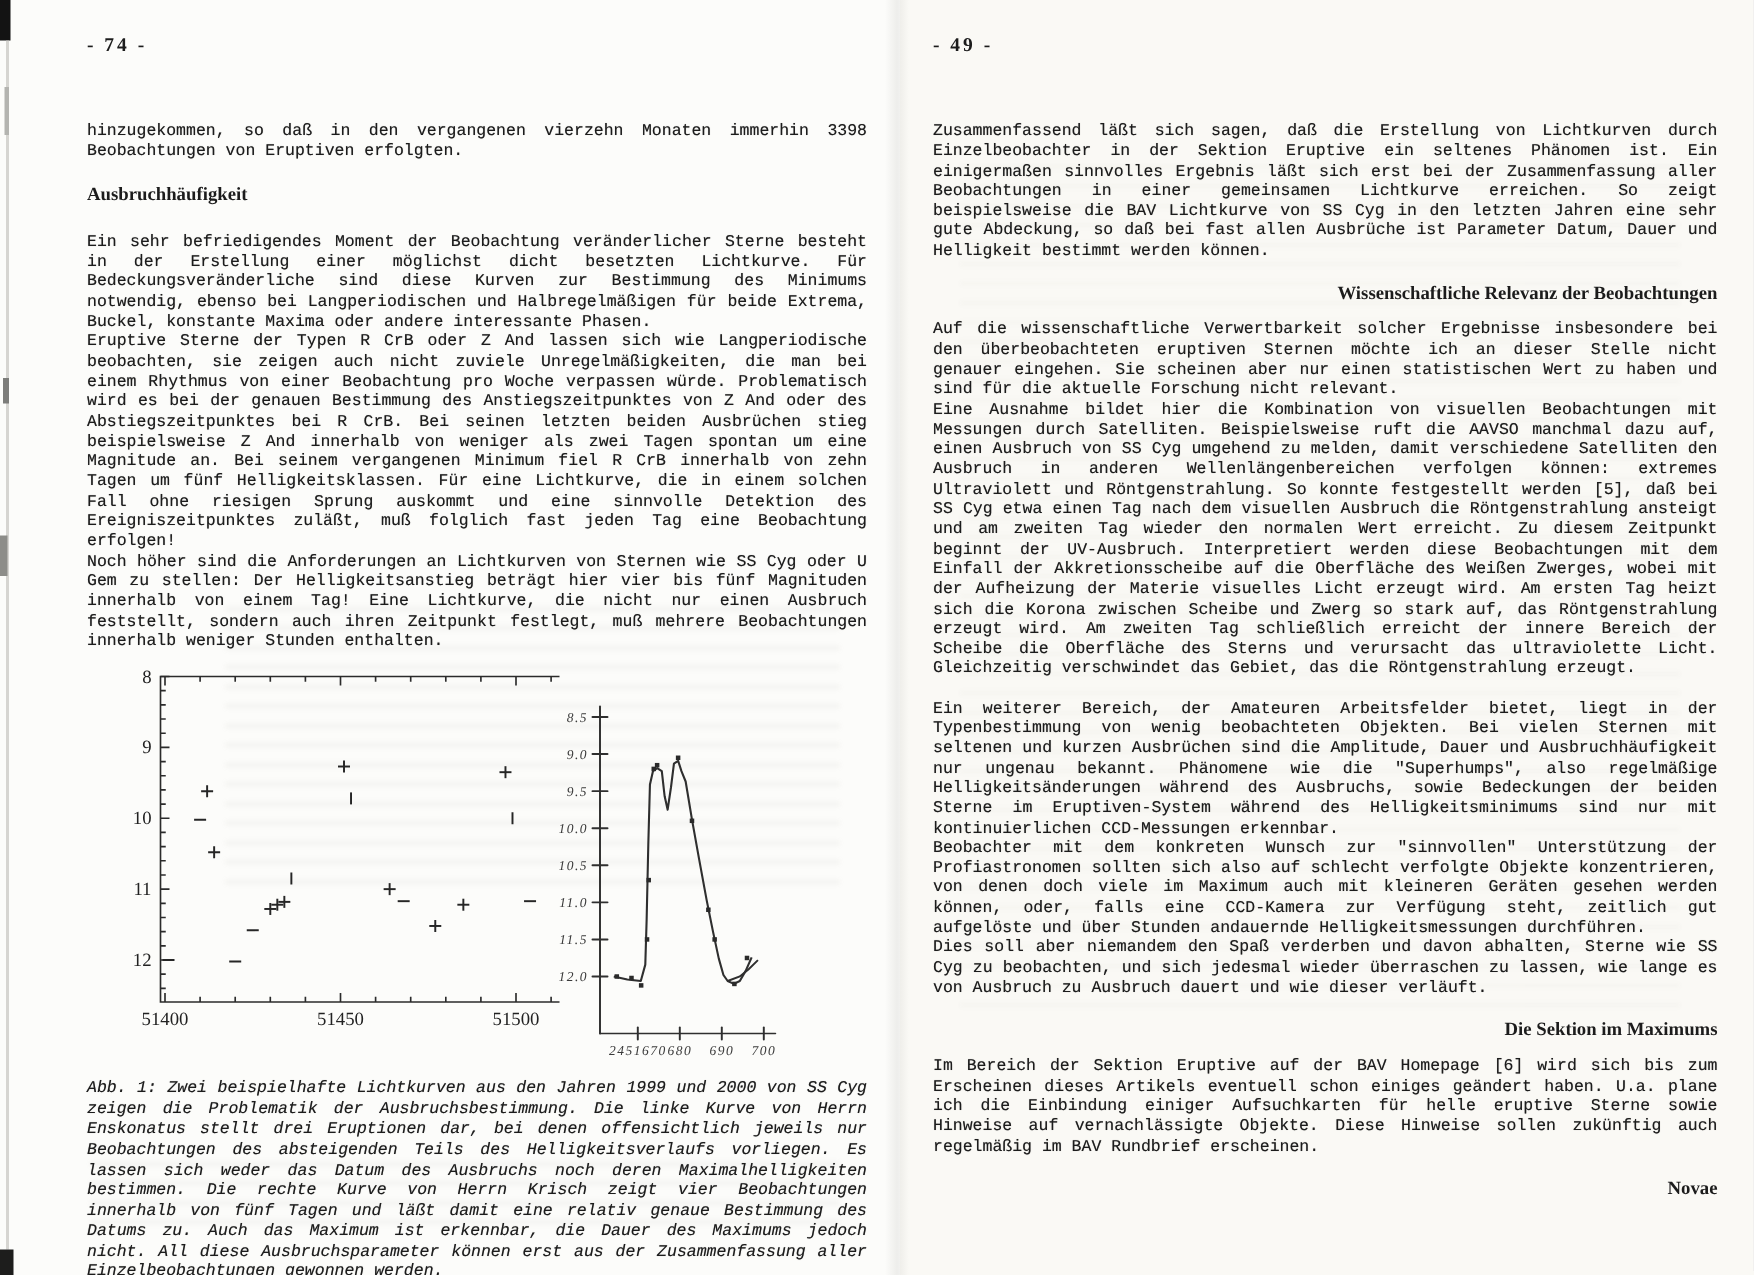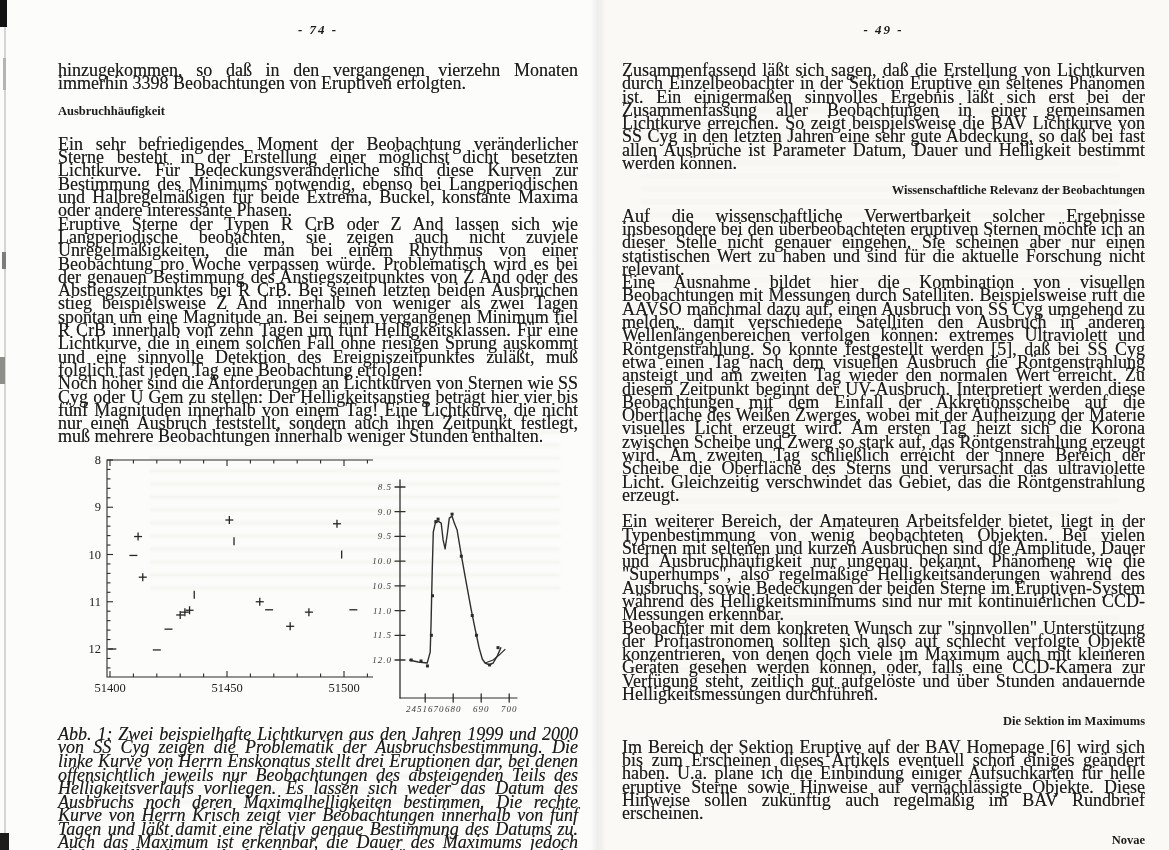--- a/index.html
+++ b/index.html
@@ -1,23 +1,23 @@
 <!DOCTYPE html>
 <html><head>
 <meta charset="utf-8">
 <style>
   html,body{margin:0;padding:0;background:#e9e9e7;}
   #canvas{position:relative;width:1169px;height:850px;background:#fcfcfa;overflow:hidden;
           font-family:"Liberation Serif","DejaVu Serif",serif;color:#1c1c1c;}
   .page{position:absolute;top:18px;}
   #page-left{left:58px;width:520px;}
   #page-right{left:622px;width:523px;}
-  .pageno{text-align:center;font-weight:bold;font-size:13px;letter-spacing:2px;margin:4px 0 26px;font-style:italic;}
-  .pg p{margin:0;font-size:18px;line-height:13.3px;text-align:justify;
-        text-shadow:0 0 .45px rgba(25,25,25,.55);}
+  .pageno{font-weight:bold;font-size:13px;letter-spacing:2px;margin:4px 0 44px;}
+  .pg p{margin:0;font-size:11px;line-height:13.3px;text-align:justify;
+        text-shadow:0 0 .45px rgba(25,25,25,.55);font-family:Liberation Mono, monospace;}
   .gap-top{margin-top:13px !important;}
   h3.head{font-size:12.5px;margin:14px 0 20px;line-height:13.3px;}
   #page-right h3.head{margin:14px 0 12px;text-align:right;}
   .figure{margin:8px 0 0 -3px;padding:0;}
   .caption{font-style:italic;margin-top:4px !important;line-height:13.6px !important;}
   svg text{font-family:"Liberation Serif","DejaVu Serif",serif;font-size:12.5px;fill:#222;}
   svg text.hand{font-size:9px;font-style:italic;fill:#3a3a3a;letter-spacing:1px;}
   
   .artifact{position:absolute;}
   .gutter{left:590px;top:0;width:16px;height:850px;
@@ -190,18 +190,19 @@
   </div>
 
   <div id="page-right" class="page pg">
     <div class="pageno">- 49 -</div>
     <p>Zusammenfassend läßt sich sagen, daß die Erstellung von Lichtkurven durch Einzelbeobachter in der Sektion Eruptive ein seltenes Phänomen ist. Ein einigermaßen sinnvolles Ergebnis läßt sich erst bei der Zusammenfassung aller Beobachtungen in einer gemeinsamen Lichtkurve erreichen. So zeigt beispielsweise die BAV Lichtkurve von SS Cyg in den letzten Jahren eine sehr gute Abdeckung, so daß bei fast allen Ausbrüche ist Parameter Datum, Dauer und Helligkeit bestimmt werden können.</p>
     <h3 class="head">Wissenschaftliche Relevanz der Beobachtungen</h3>
     <p>Auf die wissenschaftliche Verwertbarkeit solcher Ergebnisse insbesondere bei den überbeobachteten eruptiven Sternen möchte ich an dieser Stelle nicht genauer eingehen. Sie scheinen aber nur einen statistischen Wert zu haben und sind für die aktuelle Forschung nicht relevant.</p>
     <p>Eine Ausnahme bildet hier die Kombination von visuellen Beobachtungen mit Messungen durch Satelliten. Beispielsweise ruft die AAVSO manchmal dazu auf, einen Ausbruch von SS Cyg umgehend zu melden, damit verschiedene Satelliten den Ausbruch in anderen Wellenlängenbereichen verfolgen können: extremes Ultraviolett und Röntgenstrahlung. So konnte festgestellt werden [5], daß bei SS Cyg etwa einen Tag nach dem visuellen Ausbruch die Röntgenstrahlung ansteigt und am zweiten Tag wieder den normalen Wert erreicht. Zu diesem Zeitpunkt beginnt der UV-Ausbruch. Interpretiert werden diese Beobachtungen mit dem Einfall der Akkretionsscheibe auf die Oberfläche des Weißen Zwerges, wobei mit der Aufheizung der Materie visuelles Licht erzeugt wird. Am ersten Tag heizt sich die Korona zwischen Scheibe und Zwerg so stark auf, das Röntgenstrahlung erzeugt wird. Am zweiten Tag schließlich erreicht der innere Bereich der Scheibe die Oberfläche des Sterns und verursacht das ultraviolette Licht. Gleichzeitig verschwindet das Gebiet, das die Röntgenstrahlung erzeugt.</p>
     <p class="gap-top">Ein weiterer Bereich, der Amateuren Arbeitsfelder bietet, liegt in der Typenbestimmung von wenig beobachteten Objekten. Bei vielen Sternen mit seltenen und kurzen Ausbrüchen sind die Amplitude, Dauer und Ausbruchhäufigkeit nur ungenau bekannt. Phänomene wie die "Superhumps", also regelmäßige Helligkeitsänderungen während des Ausbruchs, sowie Bedeckungen der beiden Sterne im Eruptiven-System während des Helligkeitsminimums sind nur mit kontinuierlichen CCD-Messungen erkennbar.</p>
     <p>Beobachter mit dem konkreten Wunsch zur "sinnvollen" Unterstützung der Profiastronomen sollten sich also auf schlecht verfolgte Objekte konzentrieren, von denen doch viele im Maximum auch mit kleineren Geräten gesehen werden können, oder, falls eine CCD-Kamera zur Verfügung steht, zeitlich gut aufgelöste und über Stunden andauernde Helligkeitsmessungen durchführen.</p>
+    <p>Dies soll aber niemandem den Spaß verderben und davon abhalten, Sterne wie SS Cyg zu beobachten, und sich jedesmal wieder überraschen zu lassen, wie lange es von Ausbruch zu Ausbruch dauert und wie dieser verläuft.</p>
     <h3 class="head">Die Sektion im Maximums</h3>
     <p>Im Bereich der Sektion Eruptive auf der BAV Homepage [6] wird sich bis zum Erscheinen dieses Artikels eventuell schon einiges geändert haben. U.a. plane ich die Einbindung einiger Aufsuchkarten für helle eruptive Sterne sowie Hinweise auf vernachlässigte Objekte. Diese Hinweise sollen zukünftig auch regelmäßig im BAV Rundbrief erscheinen.</p>
     <h3 class="head">Novae</h3>
   </div>
 
 </div>
 
 </body></html>

